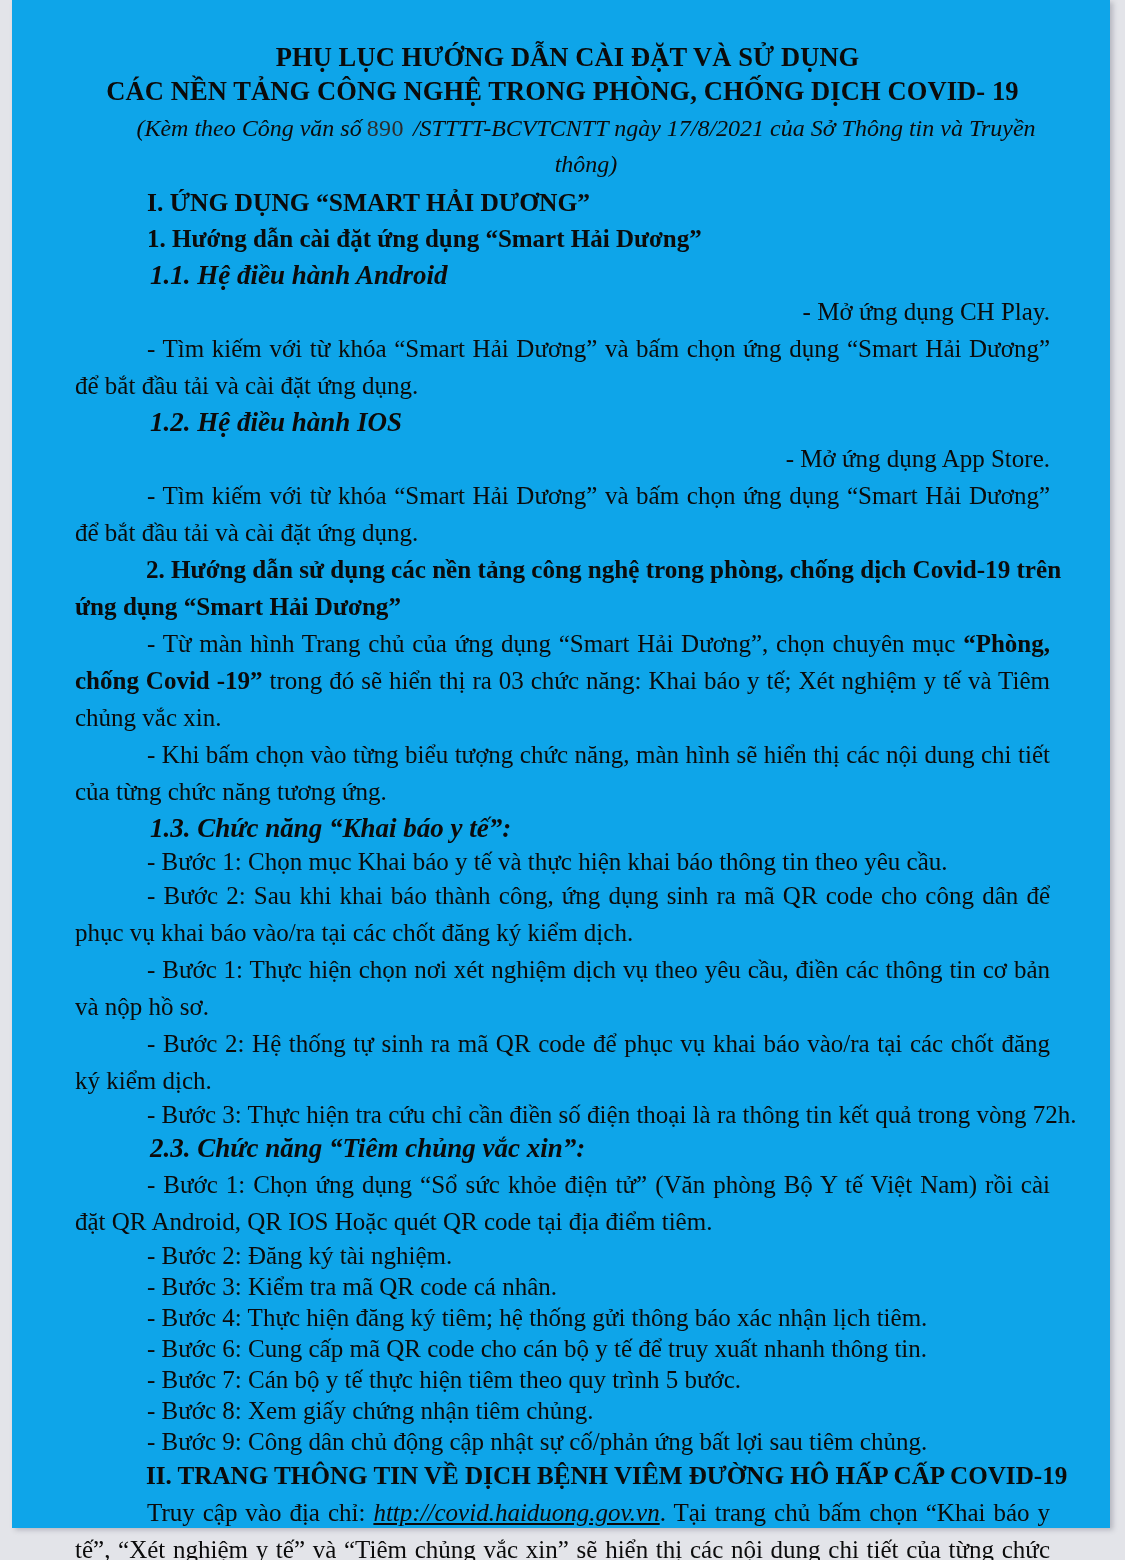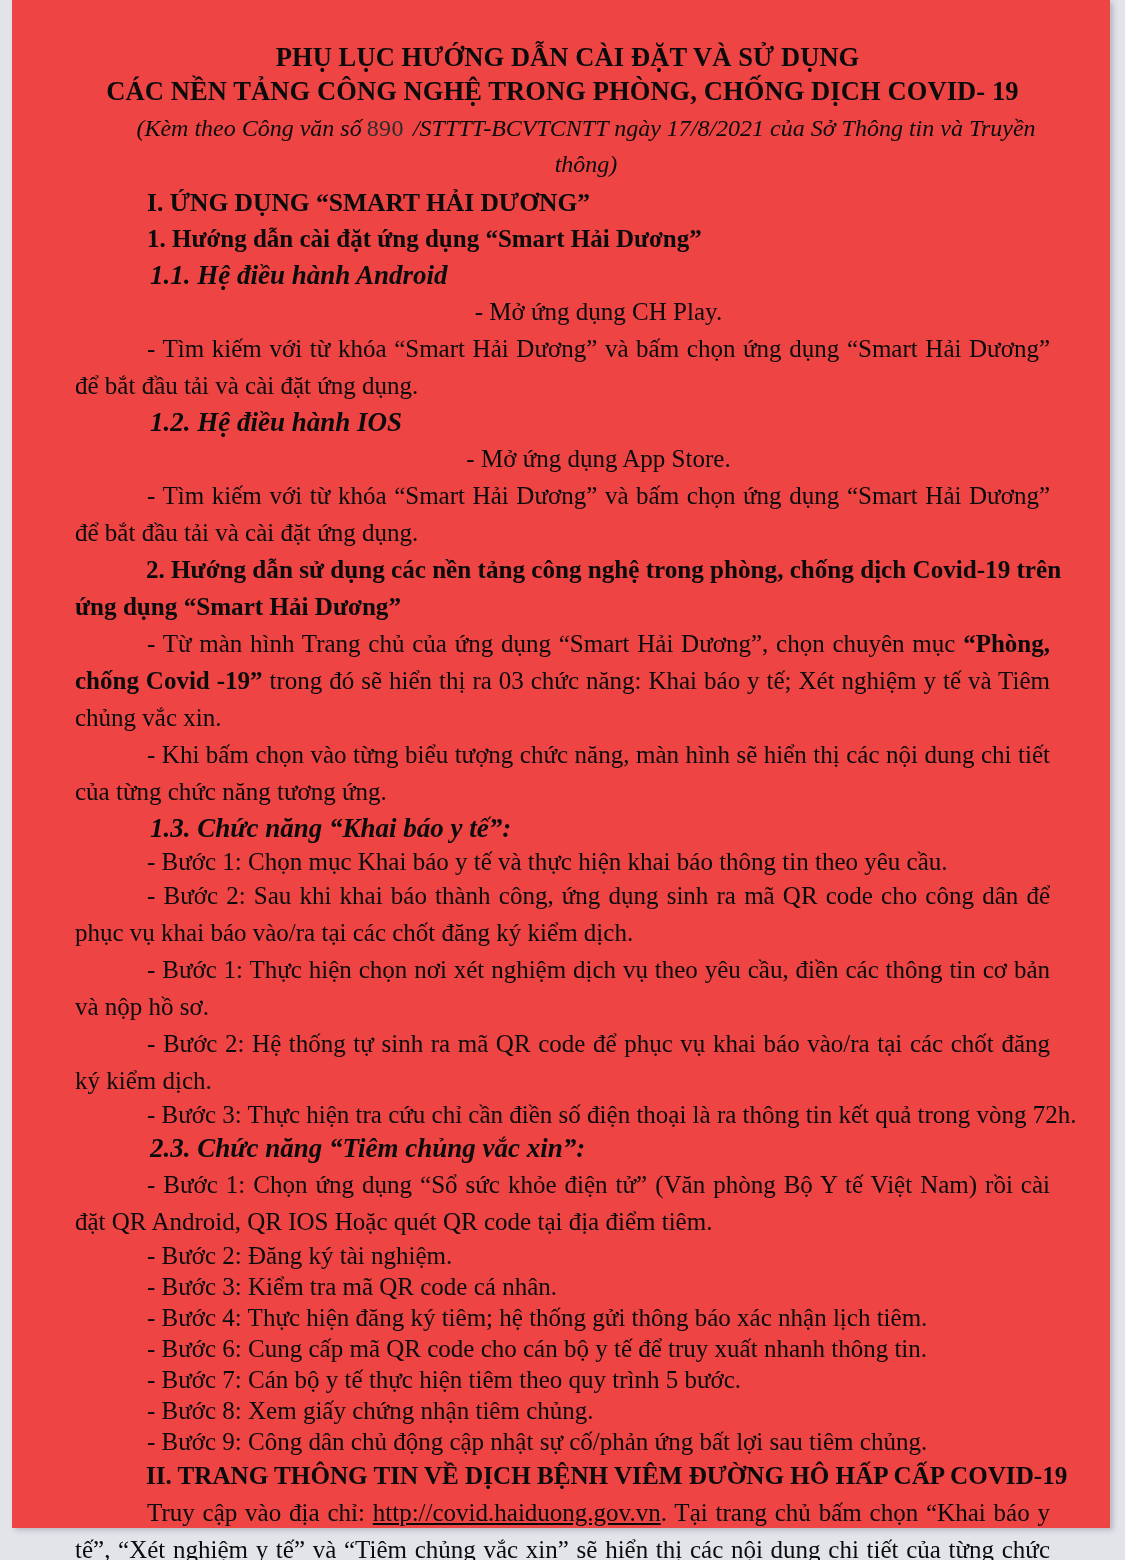--- a/index.html
+++ b/index.html
@@ -16,21 +16,21 @@
     overflow: hidden;
   }
 
   
   .page {
     position: absolute;
     left: 12px;
     top: 0;
     width: 1098px;
     height: 1528px;
-    background: #ef4444;
+    background: #0ea5e9;
     box-shadow: 3px 2px 5px rgba(90, 92, 105, 0.33);
     box-sizing: border-box;
     padding: 0;
   }
   .page-inner {
     position: relative;
     width: 100%;
     height: 100%;
   }
 
@@ -102,35 +102,36 @@
   }
 
   .para {
     font-size: 25px;
     line-height: 37px;
     text-align: justify;
     text-indent: 72px;
     text-justify: inter-word;
   }
   .para.nojust {
-    text-align: center;
+    text-align: right;
   }
   .para b { font-weight: bold; }
 
   .step {
     font-size: 25px;
     line-height: 31px;
     text-indent: 72px;
     text-align: left;
     white-space: nowrap;
   }
 
   .gap-sm { height: 3px; }
 
   .url {
+    font-style: italic;
     text-decoration: underline;
     margin-top: 12px;
   }
 </style>
 </head>
 <body>
 
 <div class="page">
  <div class="page-inner">
   <div class="doc-body">

